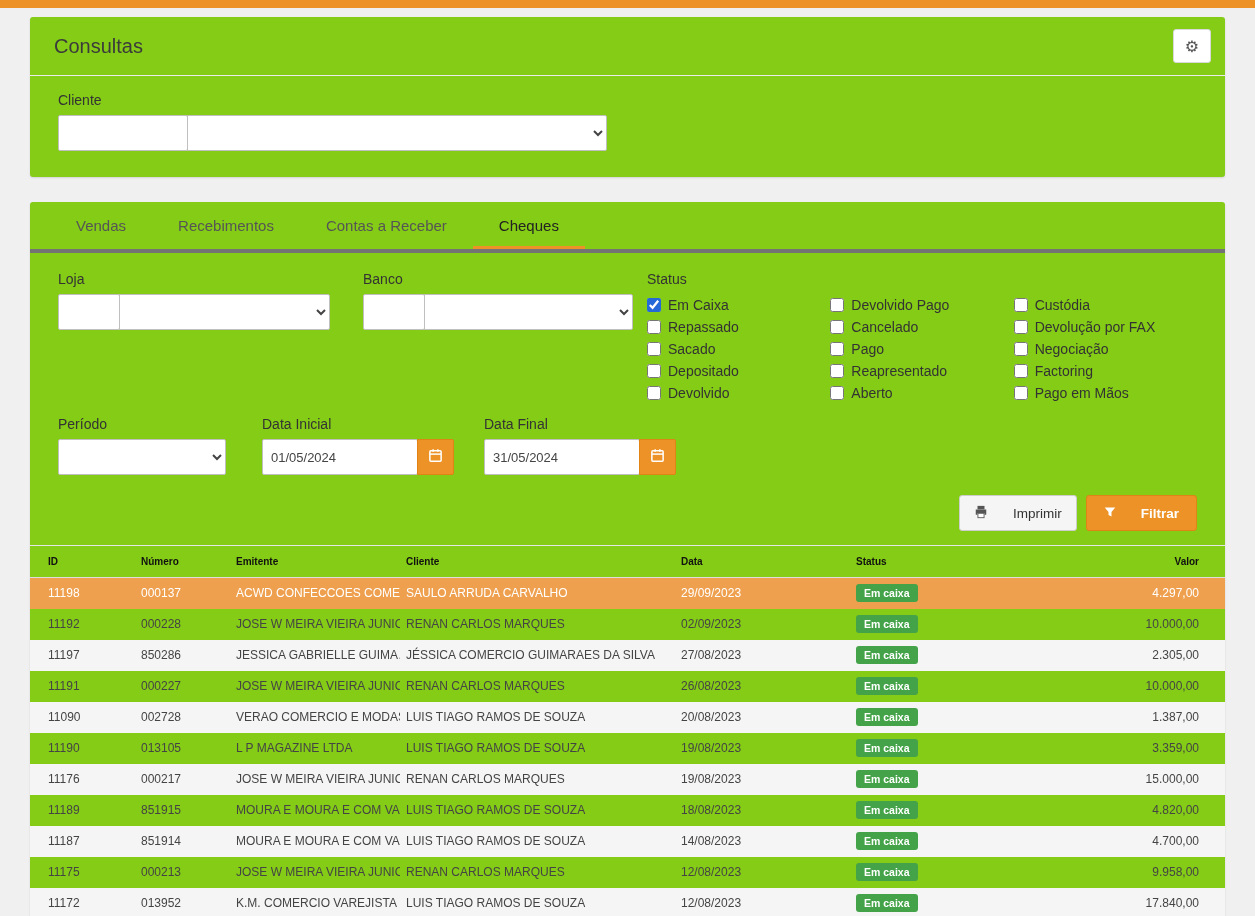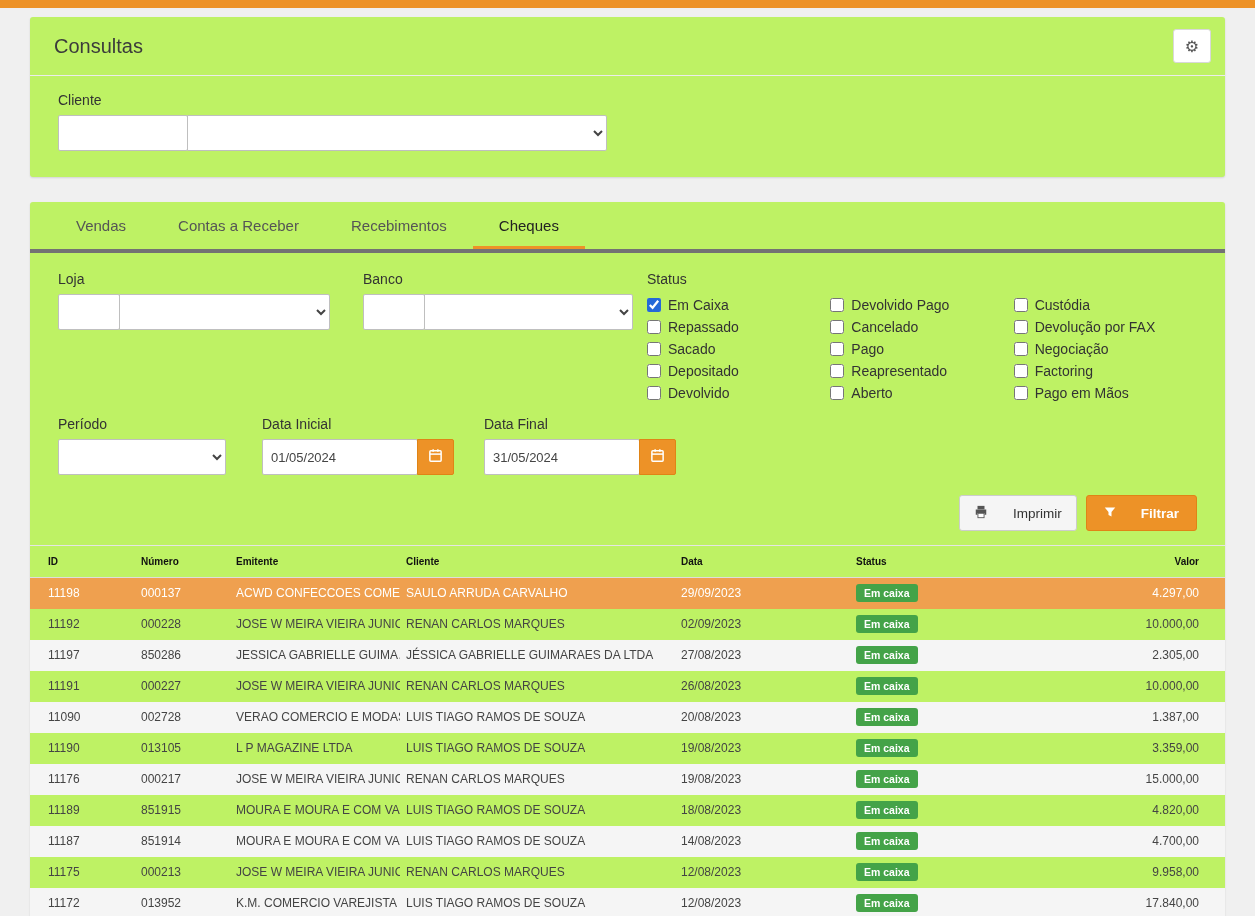--- a/index.html
+++ b/index.html
@@ -5,21 +5,21 @@
   * { box-sizing: border-box; margin: 0; padding: 0; }
   html, body { width: 1255px; height: 916px; overflow: hidden; }
   body {
     background: #f0f0f0;
     font-family: "Liberation Sans", "DejaVu Sans", sans-serif;
     color: #333;
   }
   .topbar { height: 8px; background: #ED9227; }
 
   .panel {
-    background: #bef264; border-radius: 3px;
+    background: #84cc16; border-radius: 3px;
     box-shadow: 0 1px 2px rgba(0,0,0,0.12);
     margin: 0 30px; width: 1195px;
   }
   .panel1 { margin-top: 9px; }
   .panel1-header {
     display: flex; justify-content: space-between; align-items: center;
     padding: 12px 14px 12px 24px; border-bottom: 1px solid #ececec;
   }
   .page-title { font-size: 20px; color: #3b3b3b; }
   .gear-btn {
@@ -118,22 +118,22 @@
     <div class="input-row">
       <input type="text" class="cliente-code" style="">
       <select class="cliente-select"></select>
     </div>
   </div>
 </div>
 
 <div class="panel panel2">
   <div class="tabs">
       <div class="tab">Vendas</div>
+      <div class="tab">Recebimentos</div>
       <div class="tab">Contas a Receber</div>
-      <div class="tab">Recebimentos</div>
       <div class="tab active">Cheques</div>
     </div>
 
   <div class="filters">
     <div class="filter-row1">
       <div class="group-loja">
         <div class="field-label">Loja</div>
         <div class="input-row">
           <input type="text" class="small-input" style="">
           <select class="mid-select"></select>
@@ -312,21 +312,21 @@
             <td>JOSE W MEIRA VIEIRA JUNIOR</td>
             <td>RENAN CARLOS MARQUES</td>
             <td>02/09/2023</td>
             <td><span class="badge">Em caixa</span></td>
             <td class="valor">10.000,00</td>
           </tr>
           <tr>
             <td>11197</td>
             <td>850286</td>
             <td>JESSICA GABRIELLE GUIMA…</td>
-            <td>JÉSSICA GABRIELLE GUIMARAES DA LTDA</td>
+            <td>JÉSSICA COMERCIO GUIMARAES DA SILVA</td>
             <td>27/08/2023</td>
             <td><span class="badge">Em caixa</span></td>
             <td class="valor">2.305,00</td>
           </tr>
           <tr>
             <td>11191</td>
             <td>000227</td>
             <td>JOSE W MEIRA VIEIRA JUNIOR</td>
             <td>RENAN CARLOS MARQUES</td>
             <td>26/08/2023</td>

